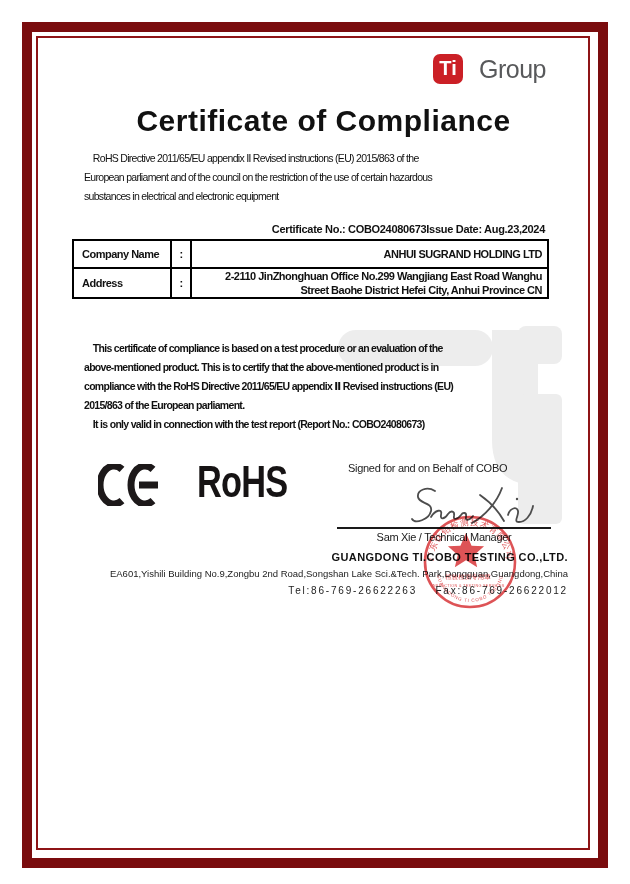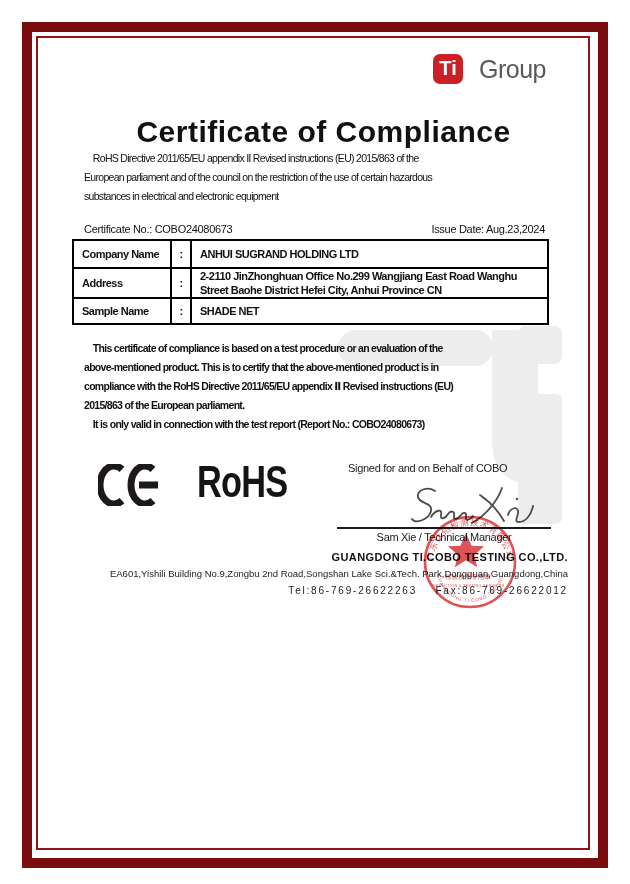--- a/index.html
+++ b/index.html
@@ -15,36 +15,36 @@
   
   .watermark{position:absolute;left:338px;top:326px;z-index:0;}
 
   
   .logo{position:absolute;left:433px;top:54px;display:flex;align-items:center;z-index:2;}
   .logo-mark{width:30px;height:30px;background:#cb2026;border-radius:7px;color:#fff;
              font-weight:bold;font-size:20px;text-align:center;line-height:29px;}
   .logo-name{font-size:25px;color:#58595b;margin-left:16px;letter-spacing:-0.5px;line-height:30px;}
 
   .title{position:absolute;left:17px;right:0;top:104px;text-align:center;
-         font-size:30px;font-weight:bold;letter-spacing:0.5px;z-index:1;margin-top:11px;}
+         font-size:30px;font-weight:bold;letter-spacing:0.5px;z-index:1;}
 
   .intro{position:absolute;left:84px;top:149px;font-size:10.5px;font-weight:normal;
          line-height:19px;white-space:pre;letter-spacing:-0.7px;z-index:1;}
 
   .cert-row{position:absolute;left:84px;top:223px;width:461px;display:flex;
-            justify-content:space-between;font-size:11px;font-weight:normal;
+            justify-content:flex-end;font-size:11px;font-weight:bold;
             letter-spacing:-0.3px;z-index:1;}
 
   .info-table{position:absolute;left:72px;top:239px;width:475px;border-collapse:collapse;
               table-layout:fixed;font-size:11px;font-weight:bold;letter-spacing:-0.5px;z-index:1;
               background:transparent;}
   .info-table td{border:2px solid #000;padding:0;vertical-align:middle;}
   .info-table .lbl{padding-left:8px;}
   .info-table .col{text-align:center;}
-  .info-table .val{padding-left:8px;padding-right:5px;}
+  .info-table .val{padding-left:8px;padding-right:5px;text-align:right;}
   .addr-line{line-height:14px;}
 
   .body-text{position:absolute;left:84px;top:339px;font-size:10.5px;font-weight:bold;
              line-height:19px;white-space:pre;letter-spacing:-0.7px;z-index:1;}
 
   .ce-mark{position:absolute;left:98px;top:464px;z-index:1;}
   .rohs{position:absolute;left:197px;top:460px;font-size:44px;line-height:44px;font-weight:bold;
         letter-spacing:-1px;transform:scaleX(0.78);transform-origin:left top;color:#161314;z-index:1;}
 
   .signed-for{position:absolute;left:348px;top:462px;font-size:11px;letter-spacing:-0.3px;
@@ -109,25 +109,20 @@
       <td class="val">ANHUI SUGRAND HOLDING LTD</td>
     </tr>
     <tr style="height:24px">
       <td class="lbl">Address</td>
       <td class="col">:</td>
       <td class="val">
         <div class="addr-line">2-2110 JinZhonghuan Office No.299 Wangjiang East Road Wanghu</div>
         <div class="addr-line">Street Baohe District Hefei City, Anhui Province CN</div>
       </td>
     </tr>
-    <tr style="height:26px">
-      <td class="lbl">Sample Name</td>
-      <td class="col">:</td>
-      <td class="val">SHADE NET</td>
-    </tr>
   </tbody>
     </table>
 
   <div class="body-text">    This certificate of compliance is based on a test procedure or an evaluation of the
 above-mentioned product. This is to certify that the above-mentioned product is in
 compliance with the RoHS Directive 2011/65/EU appendix Ⅱ Revised instructions (EU)
 2015/863 of the European parliament.
     It is only valid in connection with the test report (Report No.: COBO24080673)</div>
 
   <svg class="ce-mark" width="70" height="42" viewBox="0 0 70 42" aria-label="CE">

